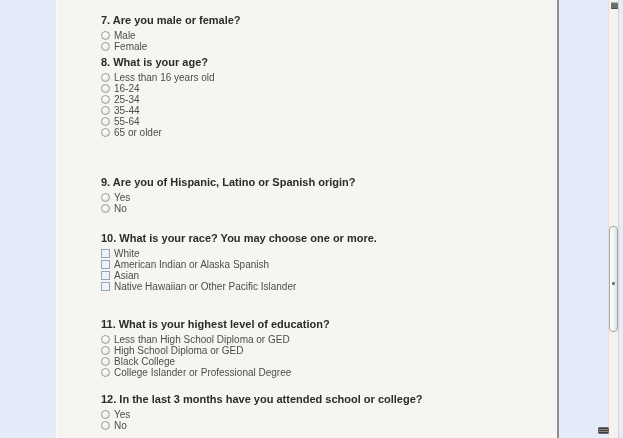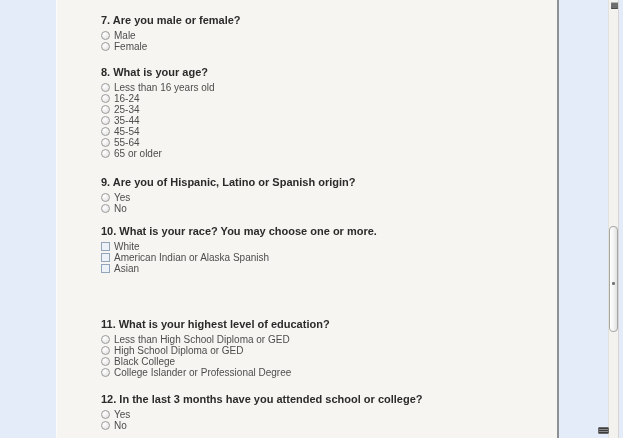--- a/index.html
+++ b/index.html
@@ -140,42 +140,38 @@
             <div class="opt-row">
               <span class="radio-ctl"></span>
               <span class="opt-label">Male</span>
             </div>
             <div class="opt-row">
               <span class="radio-ctl"></span>
               <span class="opt-label">Female</span>
             </div>
           </div>
         </div>
-        <div class="q-block" style="top: 66px;">
+        <div class="q-block" style="top: 56px;">
           <div class="q-heading">8. What is your age?</div>
           <div class="q-options">
             <div class="opt-row">
               <span class="radio-ctl"></span>
               <span class="opt-label">Less than 16 years old</span>
             </div>
             <div class="opt-row">
               <span class="radio-ctl"></span>
               <span class="opt-label">16-24</span>
             </div>
             <div class="opt-row">
               <span class="radio-ctl"></span>
               <span class="opt-label">25-34</span>
             </div>
             <div class="opt-row">
               <span class="radio-ctl"></span>
               <span class="opt-label">35-44</span>
-            </div>
-            <div class="opt-row">
-              <span class="radio-ctl"></span>
-              <span class="opt-label">45-54</span>
             </div>
             <div class="opt-row">
               <span class="radio-ctl"></span>
               <span class="opt-label">55-64</span>
             </div>
             <div class="opt-row">
               <span class="radio-ctl"></span>
               <span class="opt-label">65 or older</span>
             </div>
           </div>
@@ -186,34 +182,38 @@
             <div class="opt-row">
               <span class="radio-ctl"></span>
               <span class="opt-label">Yes</span>
             </div>
             <div class="opt-row">
               <span class="radio-ctl"></span>
               <span class="opt-label">No</span>
             </div>
           </div>
         </div>
-        <div class="q-block" style="top: 225px;">
+        <div class="q-block" style="top: 232px;">
           <div class="q-heading">10. What is your race? You may choose one or more.</div>
           <div class="q-options">
             <div class="opt-row">
               <span class="checkbox-ctl"></span>
               <span class="opt-label">White</span>
             </div>
             <div class="opt-row">
               <span class="checkbox-ctl"></span>
               <span class="opt-label">American Indian or Alaska Spanish</span>
             </div>
             <div class="opt-row">
               <span class="checkbox-ctl"></span>
               <span class="opt-label">Asian</span>
+            </div>
+            <div class="opt-row">
+              <span class="checkbox-ctl"></span>
+              <span class="opt-label">Native Hawaiian or Other Pacific Islander</span>
             </div>
           </div>
         </div>
         <div class="q-block" style="top: 318px;">
           <div class="q-heading">11. What is your highest level of education?</div>
           <div class="q-options">
             <div class="opt-row">
               <span class="radio-ctl"></span>
               <span class="opt-label">Less than High School Diploma or GED</span>
             </div>

